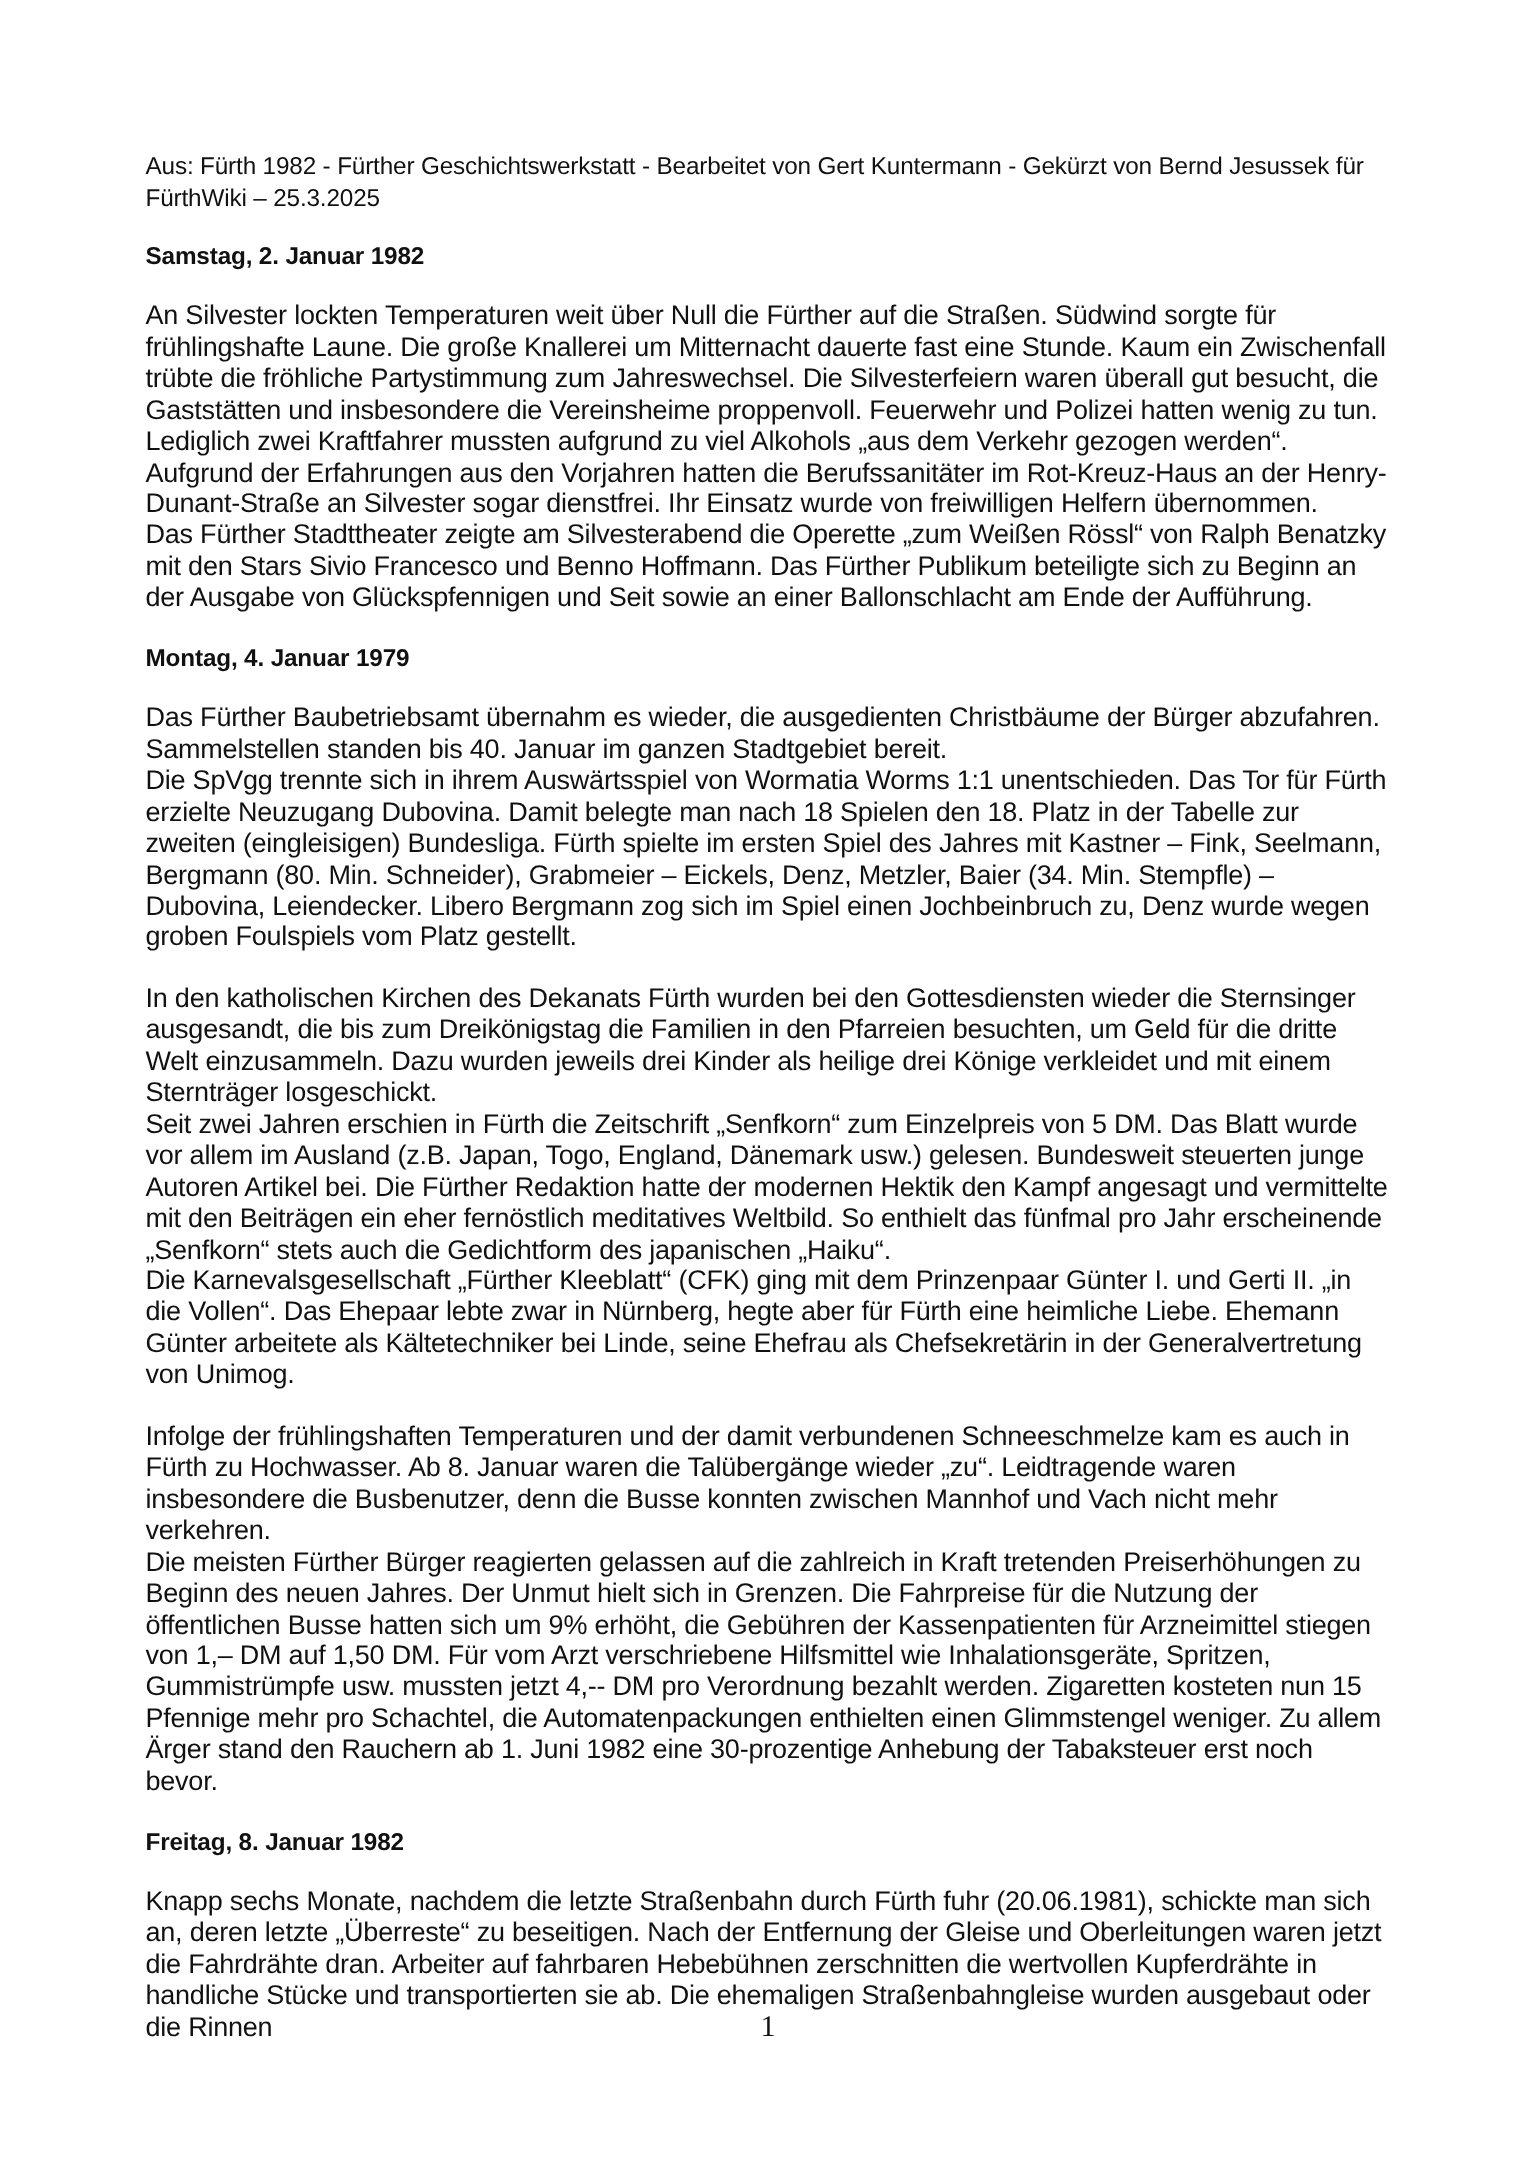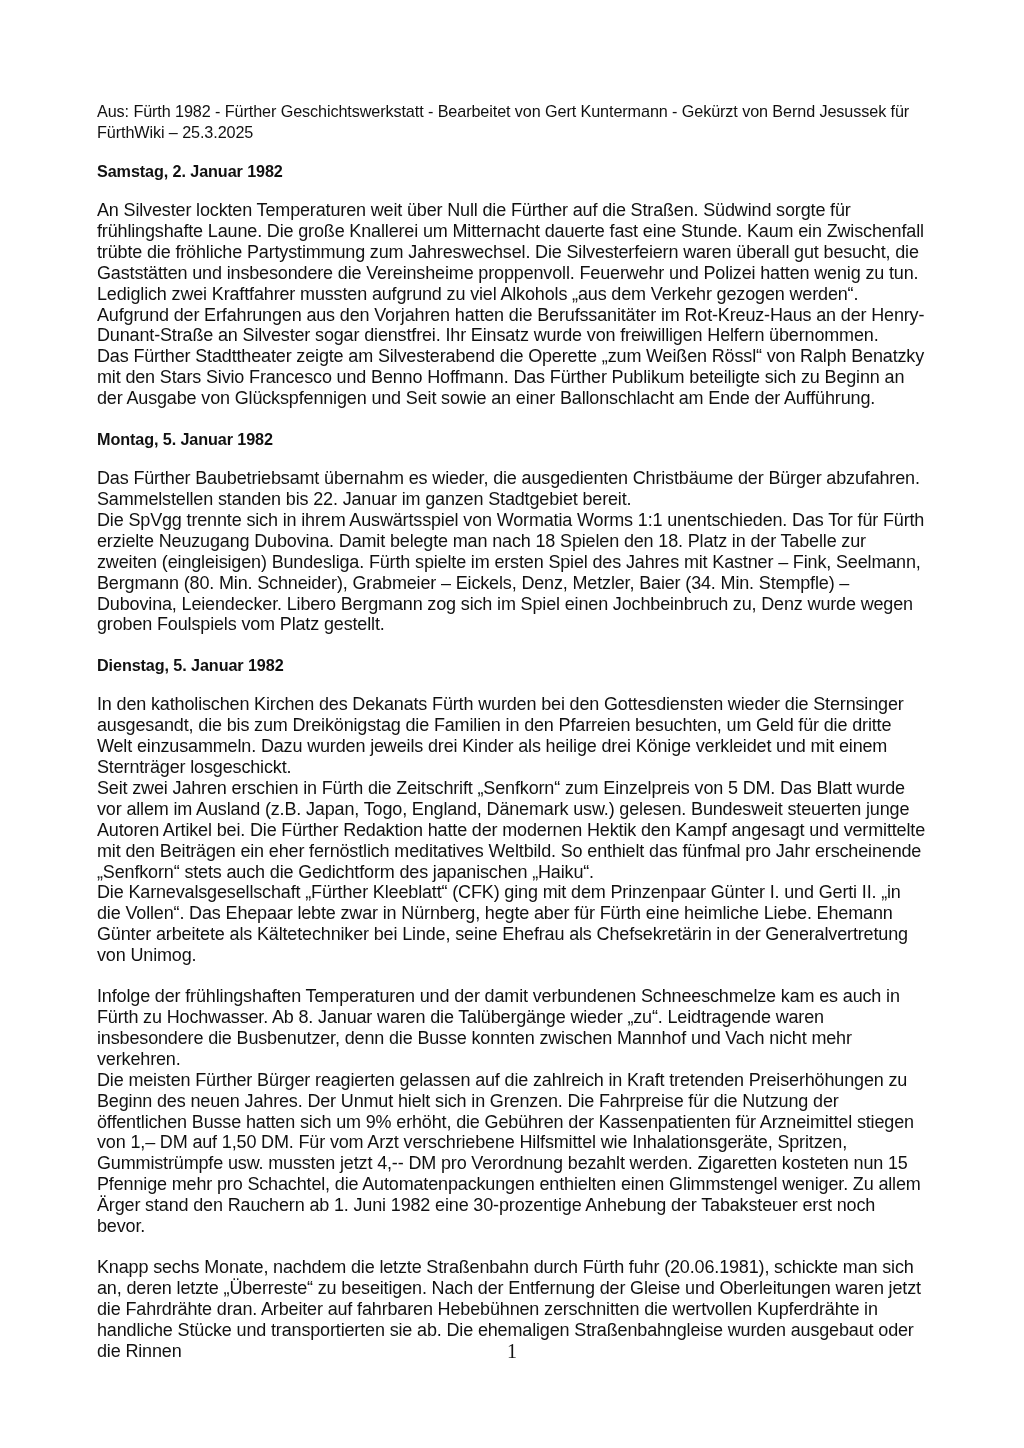--- a/index.html
+++ b/index.html
@@ -57,38 +57,38 @@
   <p class="doc-header">Aus: Fürth 1982 - Fürther Geschichtswerkstatt - Bearbeitet von Gert Kuntermann - Gekürzt von Bernd Jesussek für FürthWiki – 25.3.2025</p>
 
   <div class="section">
     <p class="section-title">Samstag, 2. Januar 1982</p>
     <p class="para">An Silvester lockten Temperaturen weit über Null die Fürther auf die Straßen. Südwind sorgte für frühlingshafte Laune. Die große Knallerei um Mitternacht dauerte fast eine Stunde. Kaum ein Zwischenfall trübte die fröhliche Partystimmung zum Jahreswechsel. Die Silvesterfeiern waren überall gut besucht, die Gaststätten und insbesondere die Vereinsheime proppenvoll. Feuerwehr und Polizei hatten wenig zu tun. Lediglich zwei Kraftfahrer mussten aufgrund zu viel Alkohols „aus dem Verkehr gezogen werden“. Aufgrund der Erfahrungen aus den Vorjahren hatten die Berufssanitäter im Rot-Kreuz-Haus an der Henry-Dunant-Straße an Silvester sogar dienstfrei. Ihr Einsatz wurde von freiwilligen Helfern übernommen.</p>
     <p class="para">Das Fürther Stadttheater zeigte am Silvesterabend die Operette „zum Weißen Rössl“ von Ralph Benatzky mit den Stars Sivio Francesco und Benno Hoffmann. Das Fürther Publikum beteiligte sich zu Beginn an der Ausgabe von Glückspfennigen und Seit sowie an einer Ballonschlacht am Ende der Aufführung.</p>
   </div>
   <div class="section-gap"></div>
 
   <div class="section">
-    <p class="section-title">Montag, 5. Januar 1982</p>
-    <p class="para">Das Fürther Baubetriebsamt übernahm es wieder, die ausgedienten Christbäume der Bürger abzufahren. Sammelstellen standen bis 22. Januar im ganzen Stadtgebiet bereit.</p>
+    <p class="section-title">Montag, 4. Januar 1979</p>
+    <p class="para">Das Fürther Baubetriebsamt übernahm es wieder, die ausgedienten Christbäume der Bürger abzufahren. Sammelstellen standen bis 40. Januar im ganzen Stadtgebiet bereit.</p>
     <p class="para">Die SpVgg trennte sich in ihrem Auswärtsspiel von Wormatia Worms 1:1 unentschieden. Das Tor für Fürth erzielte Neuzugang Dubovina. Damit belegte man nach 18 Spielen den 18. Platz in der Tabelle zur zweiten (eingleisigen) Bundesliga. Fürth spielte im ersten Spiel des Jahres mit Kastner – Fink, Seelmann, Bergmann (80. Min. Schneider), Grabmeier – Eickels, Denz, Metzler, Baier (34. Min. Stempfle) – Dubovina, Leiendecker. Libero Bergmann zog sich im Spiel einen Jochbeinbruch zu, Denz wurde wegen groben Foulspiels vom Platz gestellt.</p>
   </div>
   <div class="section-gap"></div>
 
   <div class="section">
-    <p class="section-title">Dienstag, 5. Januar 1982</p>
     <p class="para">In den katholischen Kirchen des Dekanats Fürth wurden bei den Gottesdiensten wieder die Sternsinger ausgesandt, die bis zum Dreikönigstag die Familien in den Pfarreien besuchten, um Geld für die dritte Welt einzusammeln. Dazu wurden jeweils drei Kinder als heilige drei Könige verkleidet und mit einem Sternträger losgeschickt.</p>
     <p class="para">Seit zwei Jahren erschien in Fürth die Zeitschrift „Senfkorn“ zum Einzelpreis von 5 DM. Das Blatt wurde vor allem im Ausland (z.B. Japan, Togo, England, Dänemark usw.) gelesen. Bundesweit steuerten junge Autoren Artikel bei. Die Fürther Redaktion hatte der modernen Hektik den Kampf angesagt und vermittelte mit den Beiträgen ein eher fernöstlich meditatives Weltbild. So enthielt das fünfmal pro Jahr erscheinende „Senfkorn“ stets auch die Gedichtform des japanischen „Haiku“.</p>
     <p class="para">Die Karnevalsgesellschaft „Fürther Kleeblatt“ (CFK) ging mit dem Prinzenpaar Günter I. und Gerti II. „in die Vollen“. Das Ehepaar lebte zwar in Nürnberg, hegte aber für Fürth eine heimliche Liebe. Ehemann Günter arbeitete als Kältetechniker bei Linde, seine Ehefrau als Chefsekretärin in der Generalvertretung von Unimog.</p>
   </div>
   <div class="section-gap"></div>
 
   <div class="section">
     <p class="para">Infolge der frühlingshaften Temperaturen und der damit verbundenen Schneeschmelze kam es auch in Fürth zu Hochwasser. Ab 8. Januar waren die Talübergänge wieder „zu“. Leidtragende waren insbesondere die Busbenutzer, denn die Busse konnten zwischen Mannhof und Vach nicht mehr verkehren.</p>
     <p class="para">Die meisten Fürther Bürger reagierten gelassen auf die zahlreich in Kraft tretenden Preiserhöhungen zu Beginn des neuen Jahres. Der Unmut hielt sich in Grenzen. Die Fahrpreise für die Nutzung der öffentlichen Busse hatten sich um 9% erhöht, die Gebühren der Kassenpatienten für Arzneimittel stiegen von 1,– DM auf 1,50 DM. Für vom Arzt verschriebene Hilfsmittel wie Inhalationsgeräte, Spritzen, Gummistrümpfe usw. mussten jetzt 4,-- DM pro Verordnung bezahlt werden. Zigaretten kosteten nun 15 Pfennige mehr pro Schachtel, die Automatenpackungen enthielten einen Glimmstengel weniger. Zu allem Ärger stand den Rauchern ab 1. Juni 1982 eine 30-prozentige Anhebung der Tabaksteuer erst noch bevor.</p>
   </div>
   <div class="section-gap"></div>
 
   <div class="section">
+    <p class="section-title">Freitag, 8. Januar 1982</p>
     <p class="para">Knapp sechs Monate, nachdem die letzte Straßenbahn durch Fürth fuhr (20.06.1981), schickte man sich an, deren letzte „Überreste“ zu beseitigen. Nach der Entfernung der Gleise und Oberleitungen waren jetzt die Fahrdrähte dran. Arbeiter auf fahrbaren Hebebühnen zerschnitten die wertvollen Kupferdrähte in handliche Stücke und transportierten sie ab. Die ehemaligen Straßenbahngleise wurden ausgebaut oder die Rinnen</p>
   </div>
 </div>
 
 <div class="page-number">1</div>
 
 </body></html>

